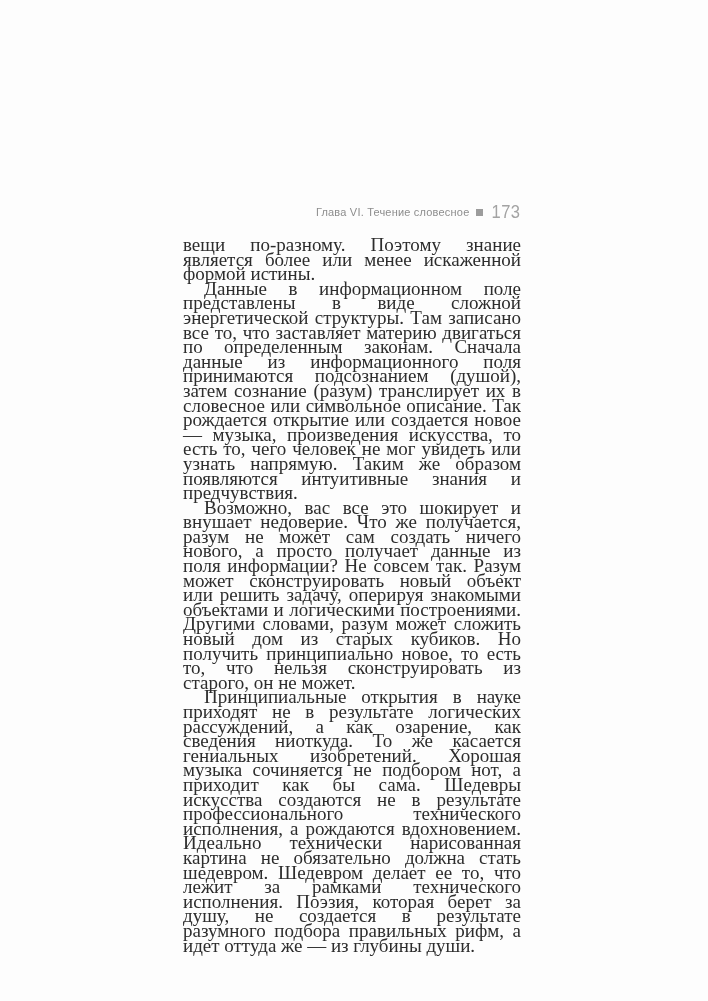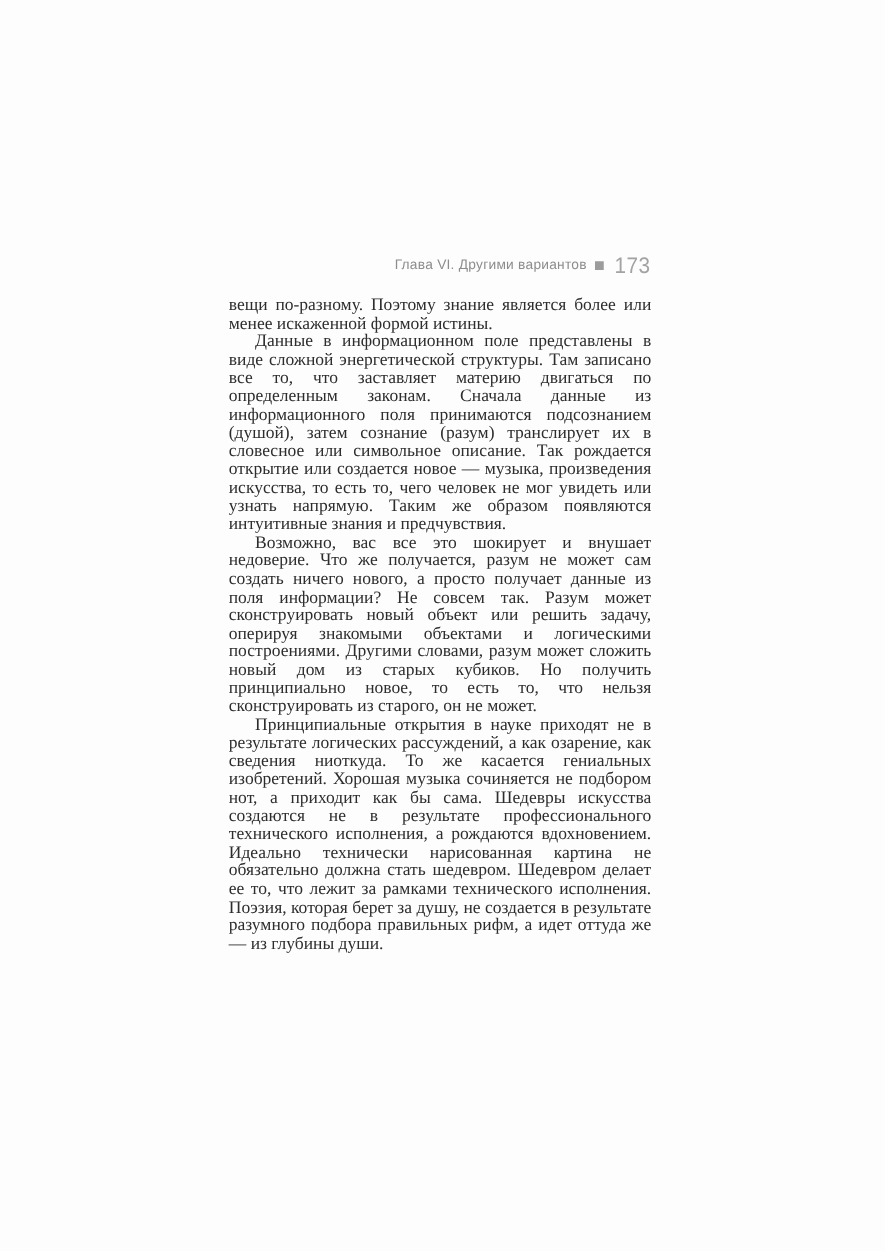--- a/index.html
+++ b/index.html
@@ -48,42 +48,42 @@
     transform: scaleX(0.92);
     transform-origin: right center;
   }
   
   .text-column {
     position: absolute;
     top: 238px;
     left: 183px;
     width: 338px;
     font-family: "Liberation Serif", "DejaVu Serif", serif;
-    font-size: 14px;
+    font-size: 19px;
     line-height: 14.6px;
     color: #2d2d2d;
     text-align: justify;
     text-justify: inter-word;
   }
   .text-column p {
     margin: 0;
     padding: 0;
     text-indent: 21px;
   }
   .text-column p.continuation {
     text-indent: 0;
   }
 </style>
 </head>
 <body>
 
 <div class="page">
 
   <div class="running-header">
-    <span class="chapter-title">Глава VI. Другими вариантов</span>
+    <span class="chapter-title">Глава VI. Течение словесное</span>
     <span class="header-square"></span>
     <span class="page-number">173</span>
   </div>
 
   <div class="text-column">
     <p class="continuation">вещи по-разному. Поэтому знание является более или менее искаженной формой истины.</p>
     <p>Данные в информационном поле представлены в виде сложной энергетической структуры. Там записано все то, что заставляет материю двигаться по определенным законам. Сначала данные из информационного поля принимаются подсознанием (душой), затем сознание (разум) транслирует их в словесное или символьное описание. Так рождается открытие или создается новое — музыка, произведения искусства, то есть то, чего человек не мог увидеть или узнать напрямую. Таким же образом появляются интуитивные знания и предчувствия.</p>
     <p>Возможно, вас все это шокирует и внушает недоверие. Что же получается, разум не может сам создать ничего нового, а просто получает данные из поля информации? Не совсем так. Разум может сконструировать новый объект или решить задачу, оперируя знакомыми объектами и логическими построениями. Другими словами, разум может сложить новый дом из старых кубиков. Но получить принципиально новое, то есть то, что нельзя сконструировать из старого, он не может.</p>
     <p>Принципиальные открытия в науке приходят не в результате логических рассуждений, а как озарение, как сведения ниоткуда. То же касается гениальных изобретений. Хорошая музыка сочиняется не подбором нот, а приходит как бы сама. Шедевры искусства создаются не в результате профессионального технического исполнения, а рождаются вдохновением. Идеально технически нарисованная картина не обязательно должна стать шедевром. Шедевром делает ее то, что лежит за рамками технического исполнения. Поэзия, которая берет за душу, не создается в результате разумного подбора правильных рифм, а идет оттуда же — из глубины души.</p>
   </div>

